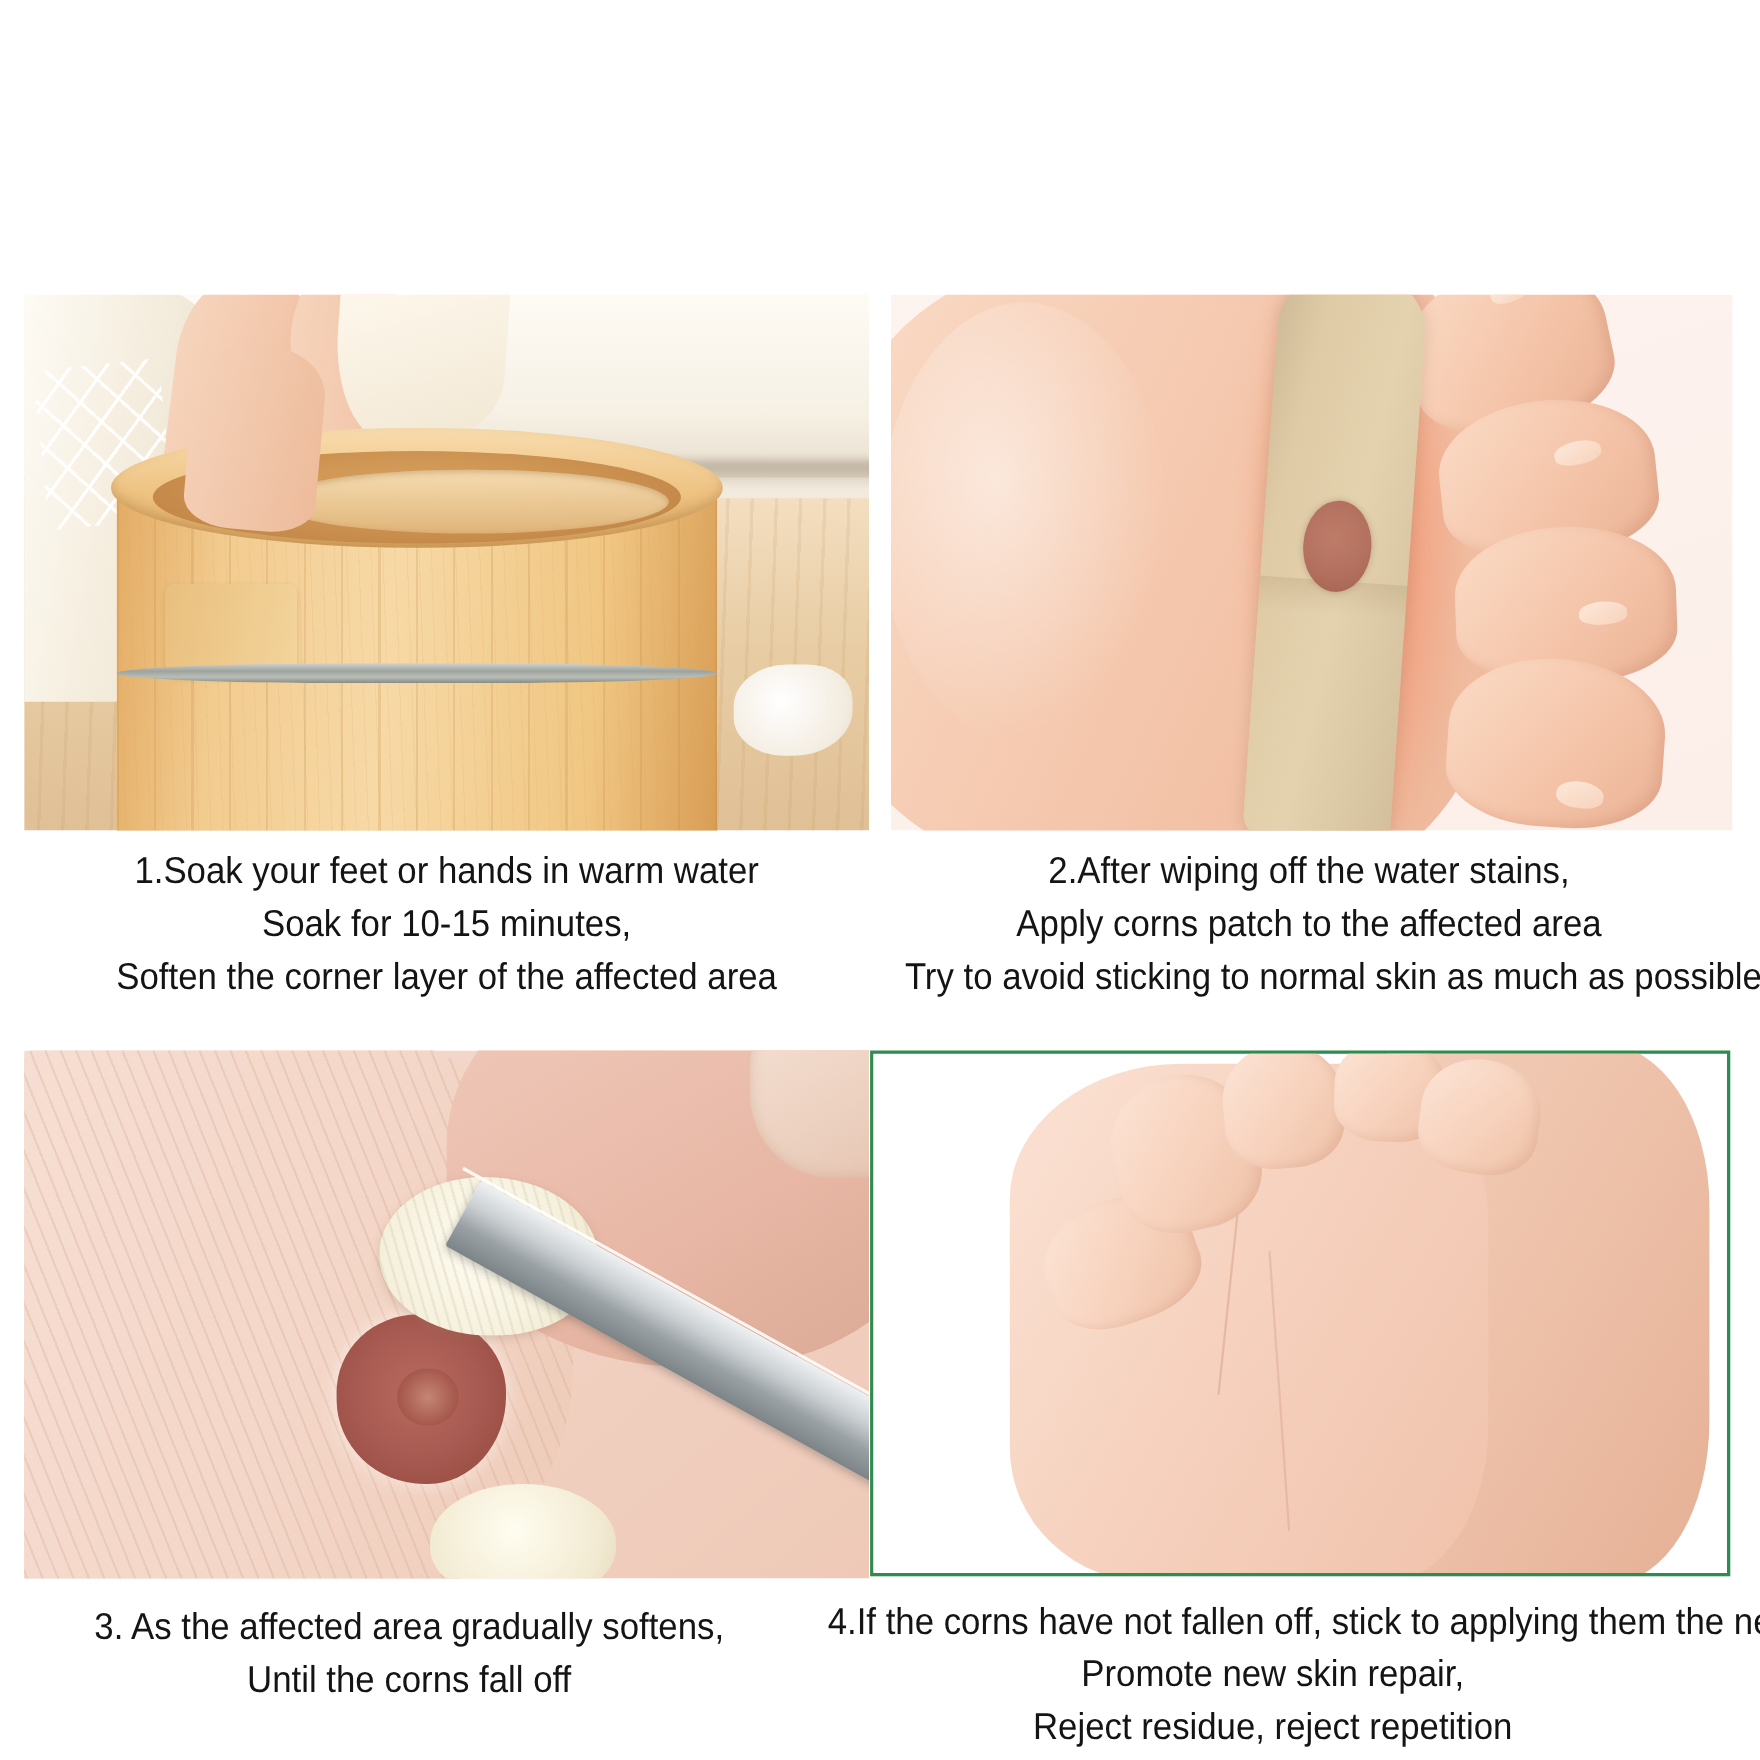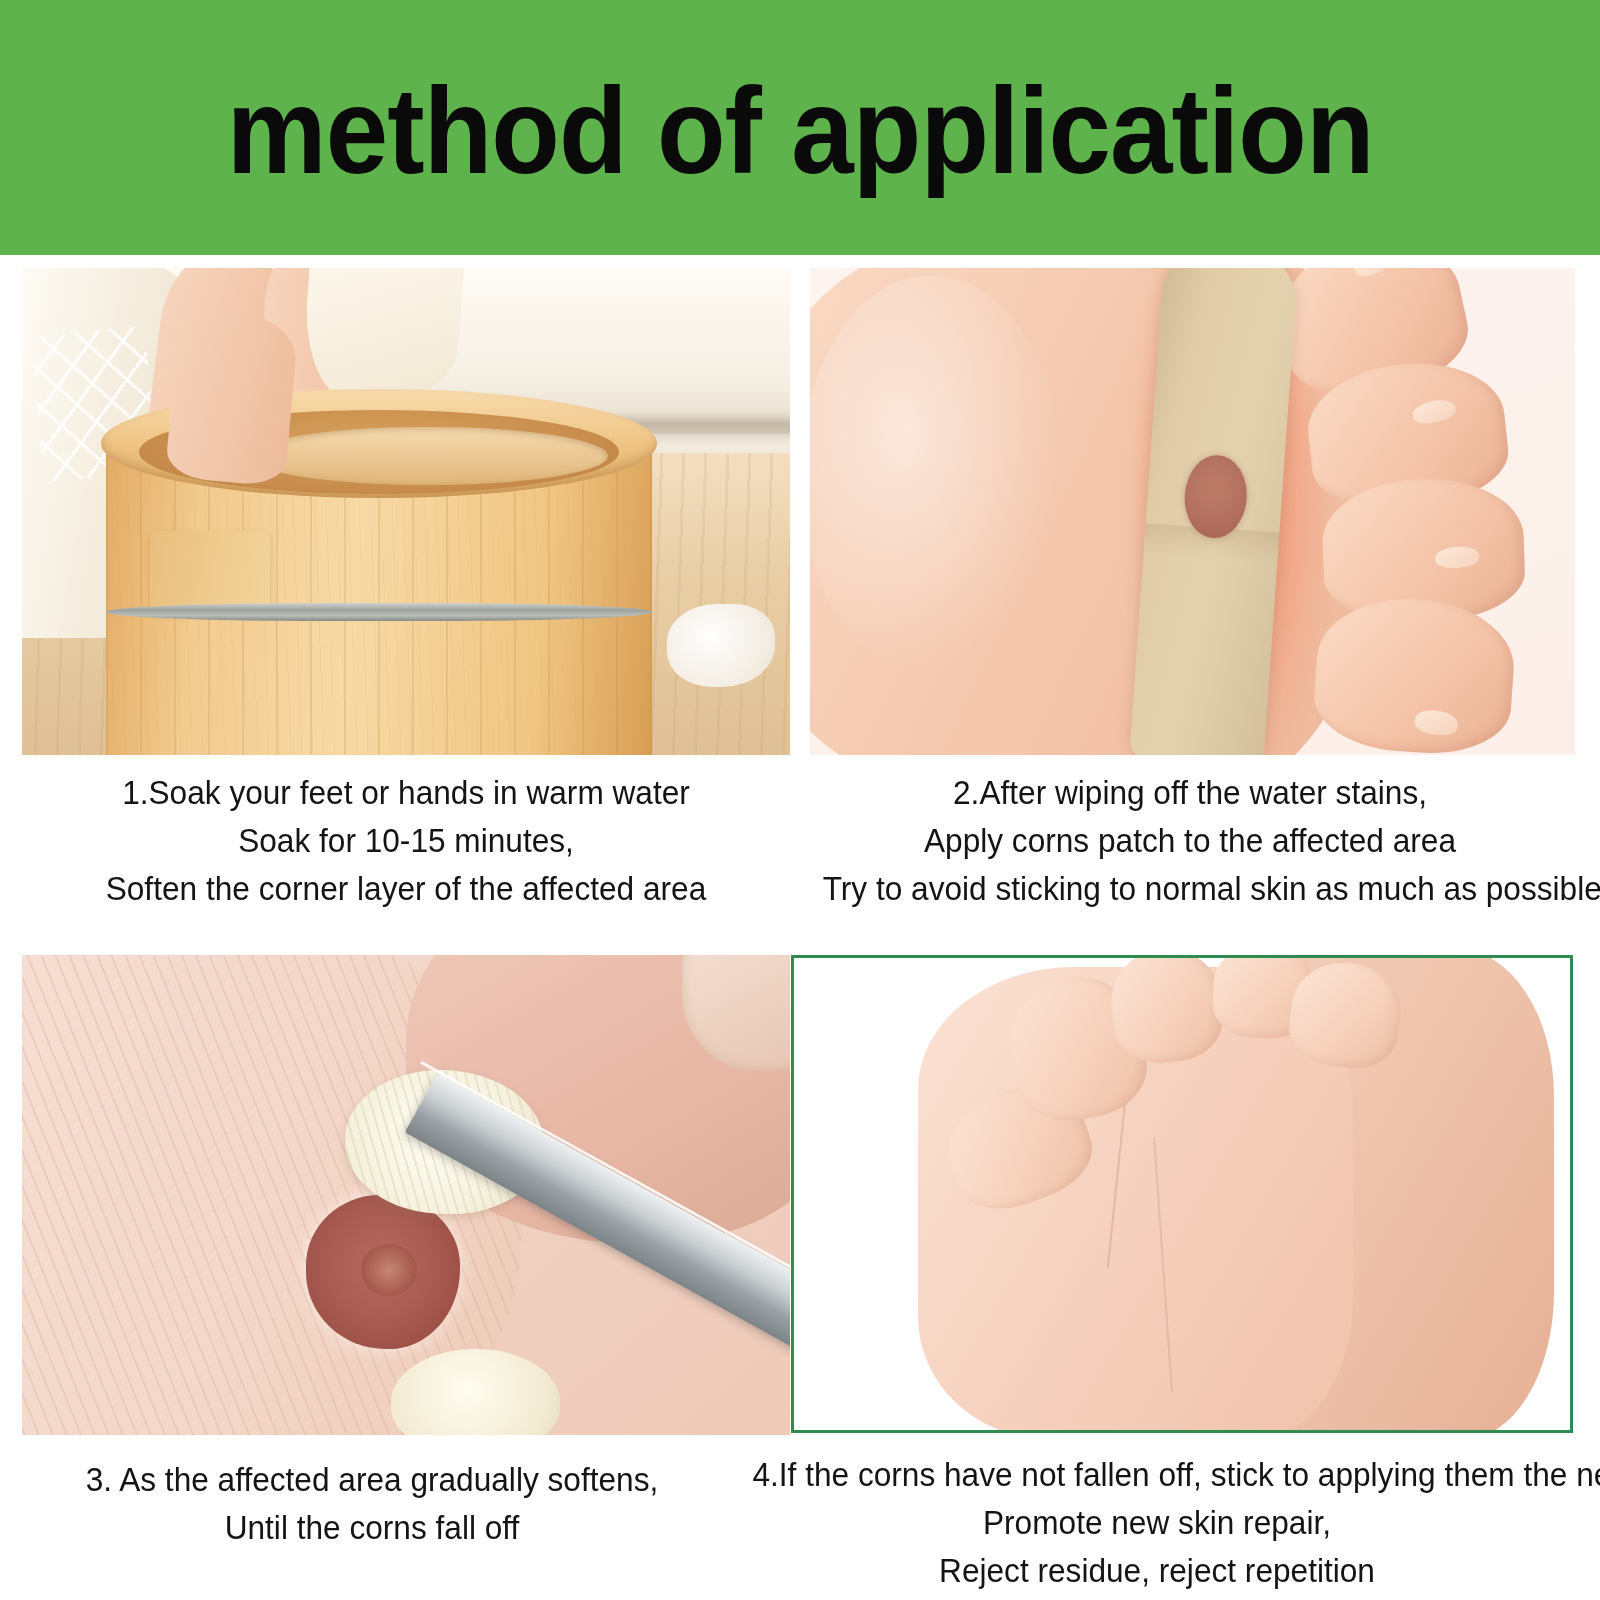--- a/index.html
+++ b/index.html
@@ -316,23 +316,20 @@
   .c2{left:795px;top:768px;width:790px;}
   .c3{left:22px;top:1455px;width:700px;}
   .c4{left:722px;top:1450px;width:870px;}
   .cap-line{display:block;}
 </style>
 </head>
 <body>
 
 <div class="page">
 
-  <div class="header">
-    <div class="header-title">method of application</div>
-  </div>
 
   <div class="panel p1">
     <div class="photo">
       <div class="room-wall"></div>
       <div class="sofa"></div>
       <div class="sofa-shadow"></div>
       <div class="floor"></div>
       <div class="floor-seam"></div>
       <div class="floor-seam2"></div>
       <div class="curtain"></div>

